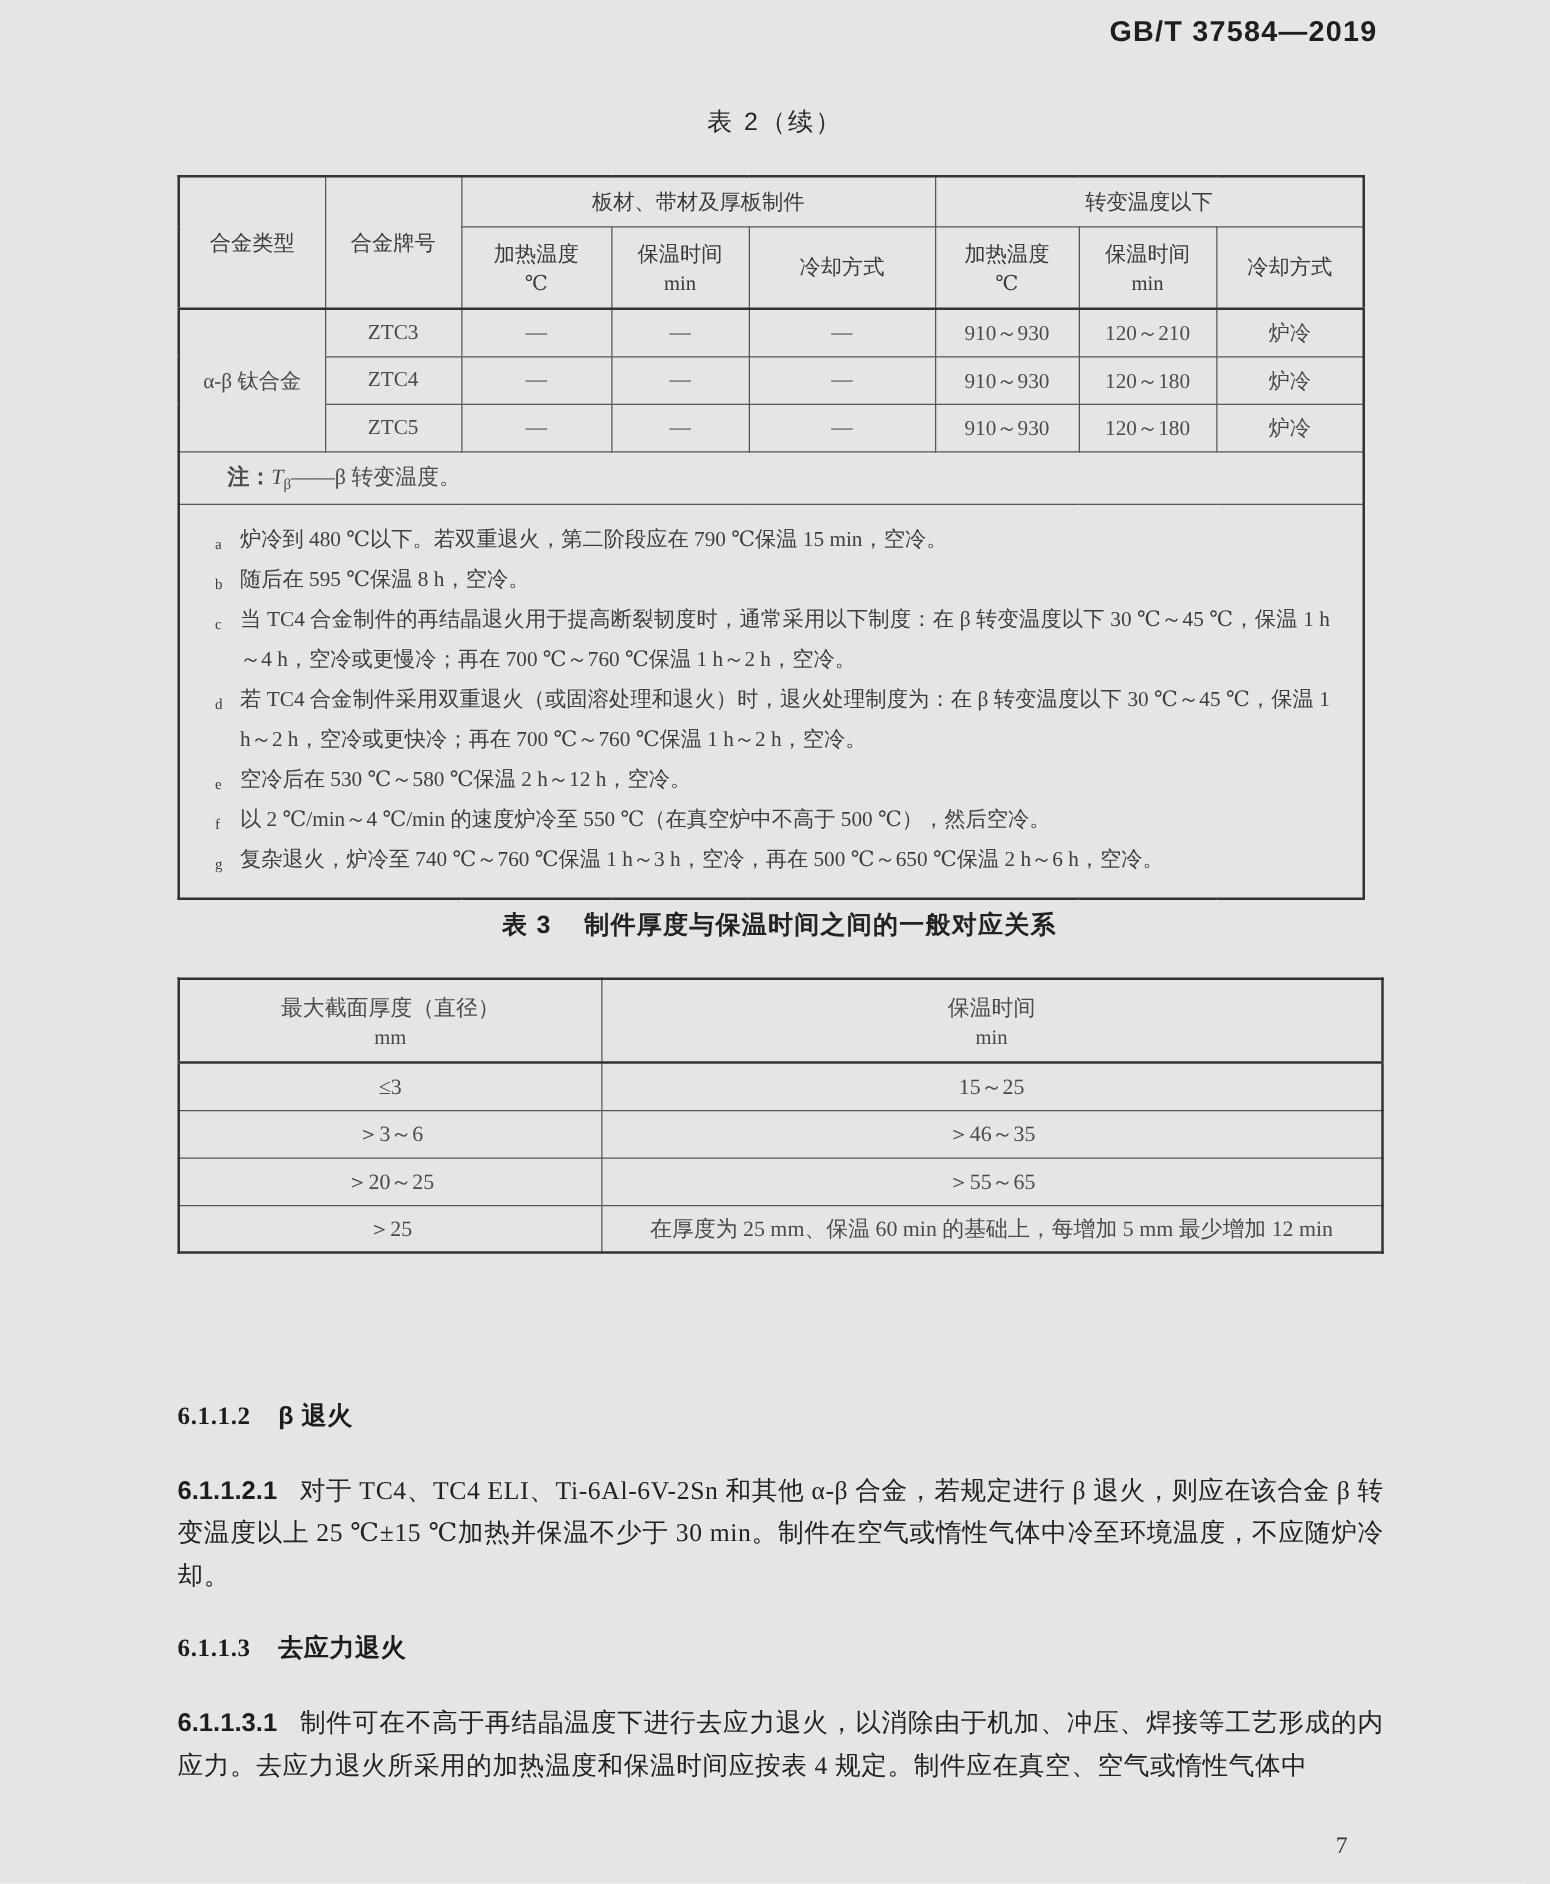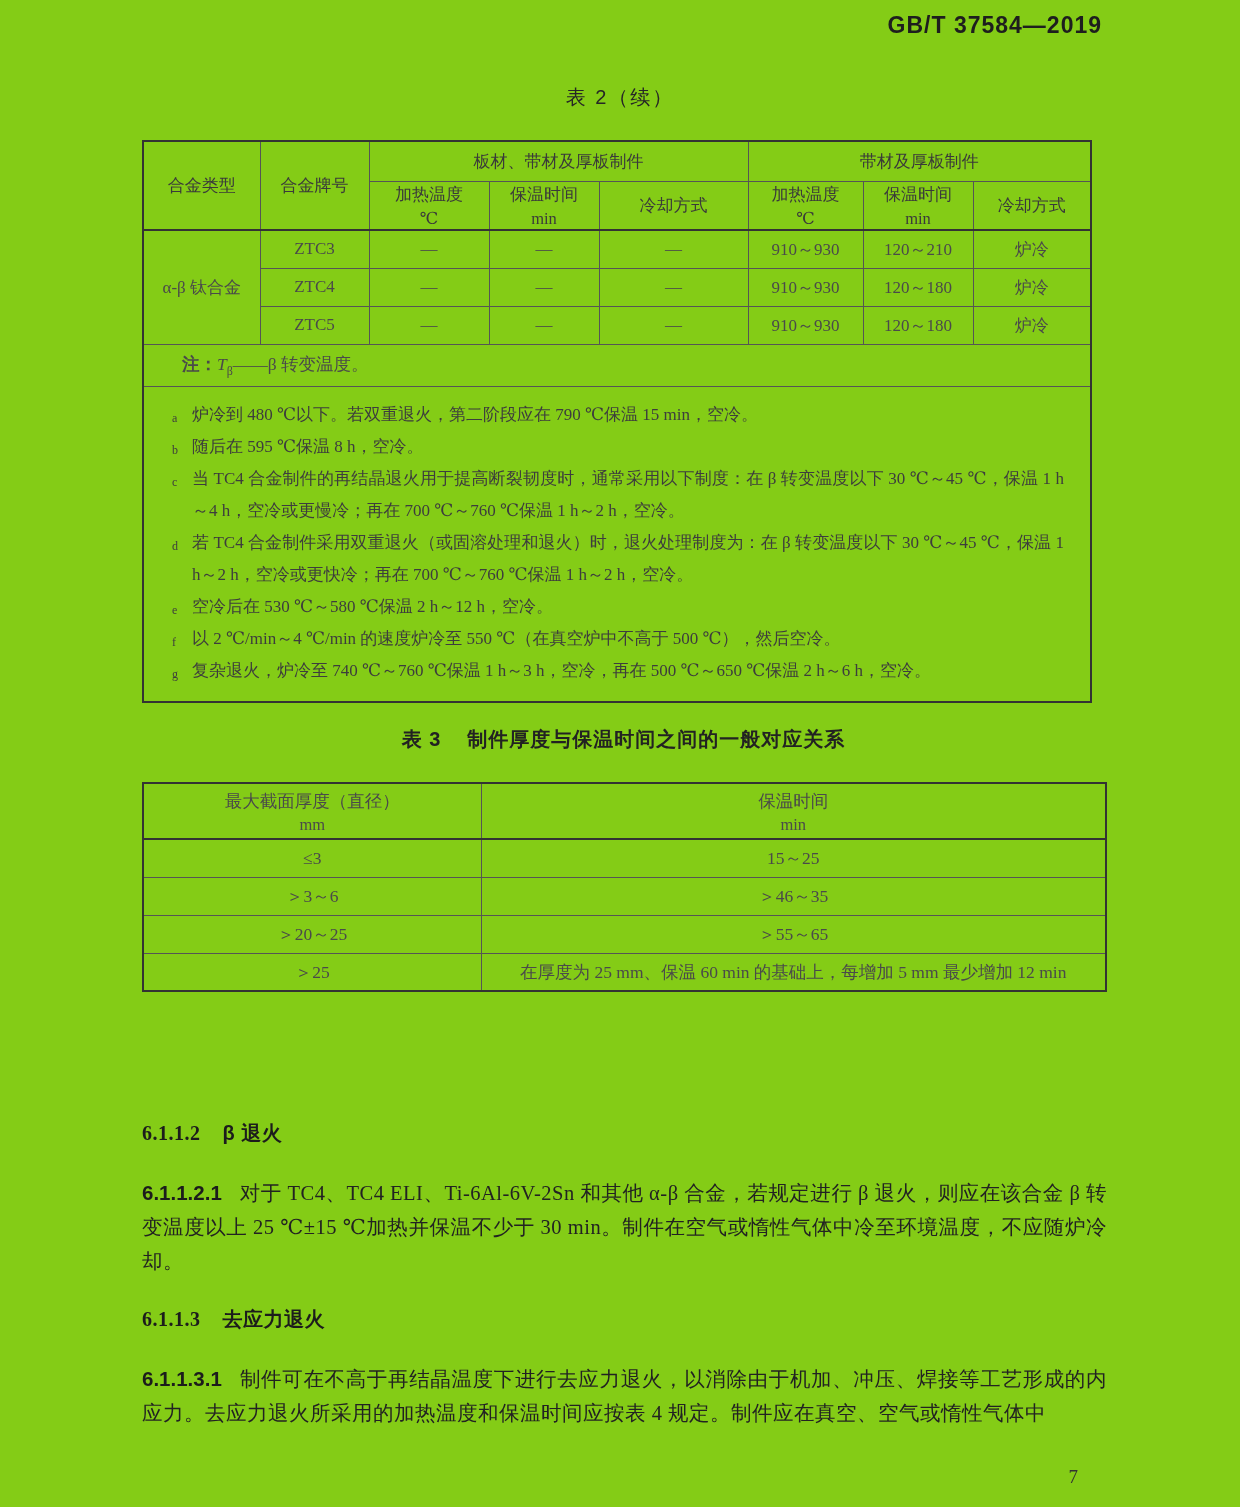--- a/index.html
+++ b/index.html
@@ -1,18 +1,18 @@
 <!DOCTYPE html>
 <html><head>
 <meta charset="utf-8">
 <style>
   html,body { margin:0; padding:0; background:#ffffff; }
   .page {
     position:relative; width:1240px; height:1507px;
-    background:#84cc16;
+    background:#e5e5e5;
     font-family:"Liberation Serif","DejaVu Serif",serif;
     color:#2e2e2e; overflow:hidden;
   }
   .doc-code {
     position:absolute; top:12px; right:138px;
     font-family:"Liberation Sans","DejaVu Sans",sans-serif;
     font-weight:bold; font-size:23px; letter-spacing:1px; color:#1e1e1e;
   }
   .t2-caption {
     position:absolute; top:84px; left:0; width:100%; text-align:center;
@@ -24,21 +24,21 @@
     position:absolute; top:140px; left:142px; width:948px;
     font-size:17px; color:#4a4a4a; border:2px solid #333;
   }
   .t2 th, .t2 td {
     border:1px solid #555; text-align:center; vertical-align:middle;
     font-weight:normal; padding:0; color:#4a4a4a;
   }
   .t2 thead th { color:#3a3a3a;margin-left:28px; }
   .t2 thead { border-bottom:2px solid #333; }
   .t2 .group-row { height:40px; }
-  .t2 .sub-row   { height:49px; }
+  .t2 .sub-row   { height:66px; }
   .t2 .data-row  { height:38px; }
   .th-l1 { line-height:1.55; }
   .th-l2 { line-height:1.2; font-size:16.5px; }
   .note-row { height:42px; }
   .note-cell {
     text-align:left !important; padding:0 0 0 38px !important;
     color:#2c2c2c; font-size:17.5px;
   }
   .note-label { font-family:"Liberation Sans","DejaVu Sans",sans-serif; font-weight:bold; }
   .note-sym i { font-style:italic; }
@@ -59,21 +59,21 @@
   .t3-caption .cap-label { margin-right:26px; }
   .t3 {
     position:absolute; top:782px; left:142px; width:963px;
     font-size:17.5px; color:#4a4a4a; border:2px solid #333;
   }
   .t3 th, .t3 td {
     border:1px solid #555; text-align:center; vertical-align:middle;
     font-weight:normal; padding:0; color:#4a4a4a;
   }
   .t3 thead { border-bottom:2px solid #333; }
-  .t3 thead tr { height:56px; }
+  .t3 thead tr { height:67px; }
   .t3 tbody tr { height:38px; }
   .clauses {
     position:absolute; top:1116px; left:142px; width:965px;
     font-size:20.5px; line-height:34px; letter-spacing:0.5px;
     color:#222; text-align:justify;
   }
   .clause-h {
     font-family:"Liberation Sans","DejaVu Sans",sans-serif;
     font-weight:bold; font-size:20px; color:#1c1c1c;
     margin:0 0 26px 0; text-align:left; letter-spacing:0.5px;
@@ -109,21 +109,21 @@
         <col style="width:149px">
       <col style="width:115px">
         <col style="width:110px">
         <col style="width:118px">
     </colgroup>
     <thead>
       <tr class="group-row">
         <th rowspan="2">合金类型</th>
         <th rowspan="2">合金牌号</th>
         <th colspan="3">板材、带材及厚板制件</th>
-        <th colspan="3">带材及厚板制件</th>
+        <th colspan="3">转变温度以下</th>
       </tr>
       <tr class="sub-row">
         <th>
           <div class="th-l1">加热温度</div>
           <div class="th-l2">℃</div>
         </th>
         <th>
           <div class="th-l1">保温时间</div>
           <div class="th-l2">min</div>
         </th>

